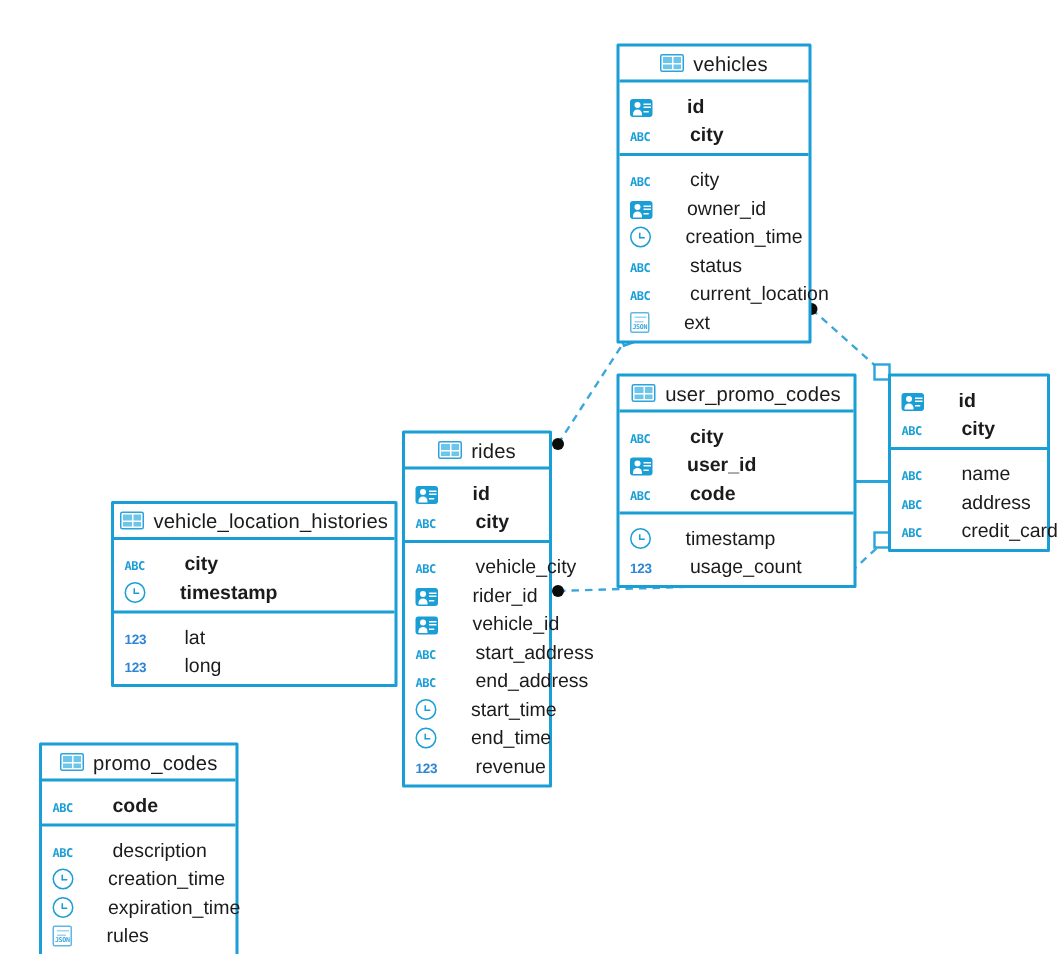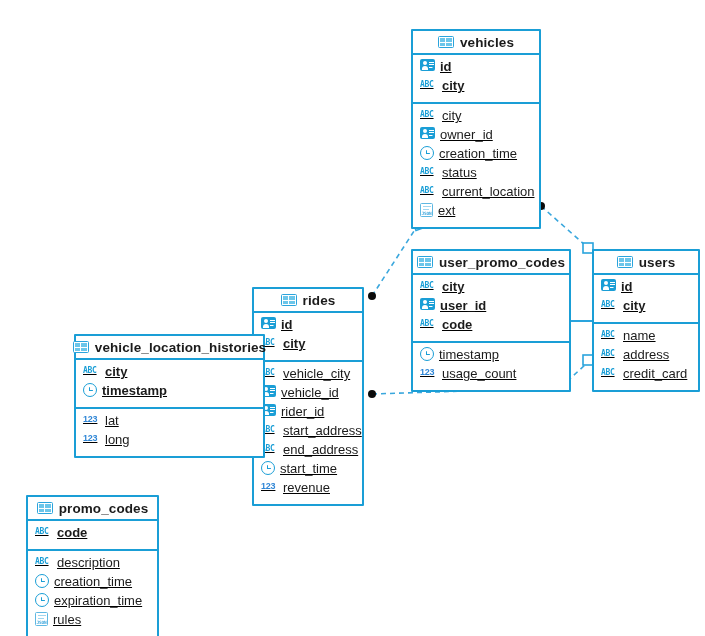--- a/index.html
+++ b/index.html
@@ -20,34 +20,32 @@
     box-sizing:border-box;
     border-radius:1px;
   }
   .thead{
     display:flex;align-items:center;justify-content:center;
     gap:6px;
     height:24px;
     border-bottom:2px solid #1a9ed6;
     padding:0 24px;
     box-sizing:border-box;
-    font-weight:bold;
   }
   .tname{
     font-size:13.5px;color:#1b1b1b;white-space:nowrap;letter-spacing:0.1px;
   }
   .section{padding:4px 0 5px 0;}
   .section.pk{border-bottom:2px solid #1a9ed6;}
   .row{
-    display:flex;align-items:flex-start;gap:5px;
+    display:flex;align-items:flex-end;gap:23px;
     height:19px;
     padding:0 7px;
     box-sizing:border-box;
     white-space:nowrap;
-    text-decoration:underline;
   }
   .fname{font-size:13px;color:#1b1b1b;}
   .pk .fname{font-weight:bold;}
 
   
   .ico-table{
     width:16px;height:12px;flex:0 0 16px;
     border:1.5px solid #2aa4dd;border-radius:1.5px;
     background:#ffffff;box-sizing:border-box;
     display:grid;grid-template-columns:1fr 1fr;grid-template-rows:1fr 1fr;
@@ -250,106 +248,101 @@
             <span class="ico-clock"></span>
             <span class="fname">timestamp</span>
           </div>
           <div class="row">
             <span class="ico-num">123</span>
             <span class="fname">usage_count</span>
           </div>
         </div>
       </div>
       <div class="table" style="left: 592px; top: 249px; width: 108px;">
+        <div class="section pk">
+          <div class="row">
+            <span class="ico-uuid">
+              <u></u>
+            </span>
+            <span class="fname">id</span>
+          </div>
+          <div class="row">
+            <span class="ico-abc">ABC</span>
+            <span class="fname">city</span>
+          </div>
+        </div>
+        <div class="section cols">
+          <div class="row">
+            <span class="ico-abc">ABC</span>
+            <span class="fname">name</span>
+          </div>
+          <div class="row">
+            <span class="ico-abc">ABC</span>
+            <span class="fname">address</span>
+          </div>
+          <div class="row">
+            <span class="ico-abc">ABC</span>
+            <span class="fname">credit_card</span>
+          </div>
+        </div>
+      </div>
+      <div class="table" style="left: 268px; top: 287px; width: 100px;">
         <div class="thead">
           <span class="ico-table">
             <i></i>
             <i></i>
             <i></i>
             <i></i>
           </span>
-          <span class="tname">users</span>
+          <span class="tname">rides</span>
         </div>
         <div class="section pk">
           <div class="row">
             <span class="ico-uuid">
               <u></u>
             </span>
             <span class="fname">id</span>
           </div>
           <div class="row">
             <span class="ico-abc">ABC</span>
             <span class="fname">city</span>
           </div>
         </div>
         <div class="section cols">
           <div class="row">
             <span class="ico-abc">ABC</span>
-            <span class="fname">name</span>
-          </div>
-          <div class="row">
-            <span class="ico-abc">ABC</span>
-            <span class="fname">address</span>
-          </div>
-          <div class="row">
-            <span class="ico-abc">ABC</span>
-            <span class="fname">credit_card</span>
-          </div>
-        </div>
-      </div>
-      <div class="table" style="left: 252px; top: 287px; width: 112px;">
-        <div class="thead">
-          <span class="ico-table">
-            <i></i>
-            <i></i>
-            <i></i>
-            <i></i>
-          </span>
-          <span class="tname">rides</span>
-        </div>
-        <div class="section pk">
-          <div class="row">
-            <span class="ico-uuid">
-              <u></u>
-            </span>
-            <span class="fname">id</span>
-          </div>
-          <div class="row">
-            <span class="ico-abc">ABC</span>
-            <span class="fname">city</span>
-          </div>
-        </div>
-        <div class="section cols">
-          <div class="row">
-            <span class="ico-abc">ABC</span>
             <span class="fname">vehicle_city</span>
           </div>
           <div class="row">
             <span class="ico-uuid">
               <u></u>
             </span>
+            <span class="fname">rider_id</span>
+          </div>
+          <div class="row">
+            <span class="ico-uuid">
+              <u></u>
+            </span>
             <span class="fname">vehicle_id</span>
           </div>
           <div class="row">
-            <span class="ico-uuid">
-              <u></u>
-            </span>
-            <span class="fname">rider_id</span>
-          </div>
-          <div class="row">
             <span class="ico-abc">ABC</span>
             <span class="fname">start_address</span>
           </div>
           <div class="row">
             <span class="ico-abc">ABC</span>
             <span class="fname">end_address</span>
           </div>
           <div class="row">
             <span class="ico-clock"></span>
             <span class="fname">start_time</span>
+          </div>
+          <div class="row">
+            <span class="ico-clock"></span>
+            <span class="fname">end_time</span>
           </div>
           <div class="row">
             <span class="ico-num">123</span>
             <span class="fname">revenue</span>
           </div>
         </div>
       </div>
       <div class="table" style="left: 26px; top: 334px; width: 191px; margin-left: 48px;">
         <div class="thead">
           <span class="ico-table">

